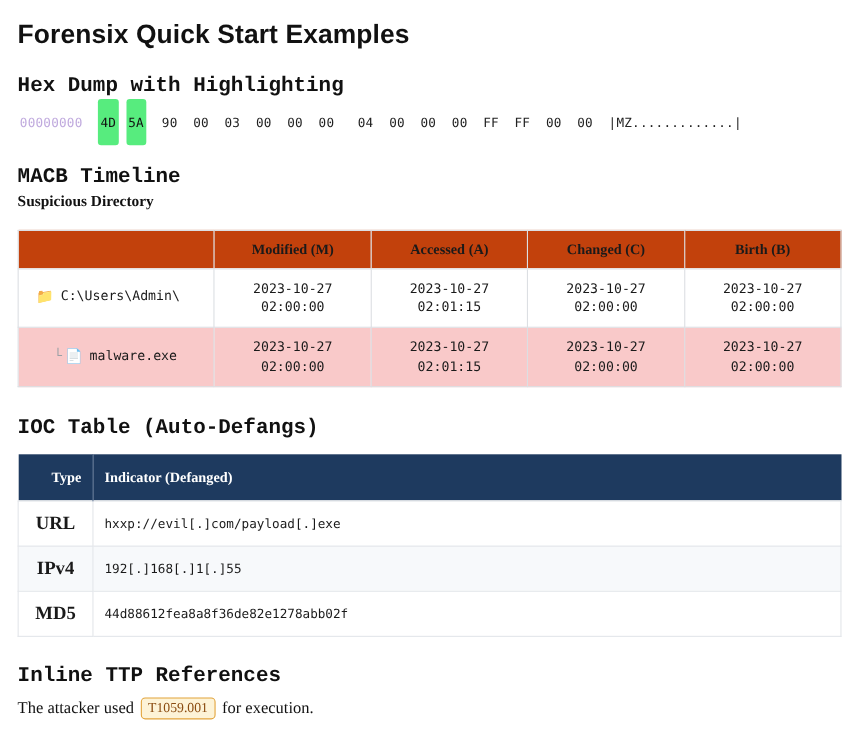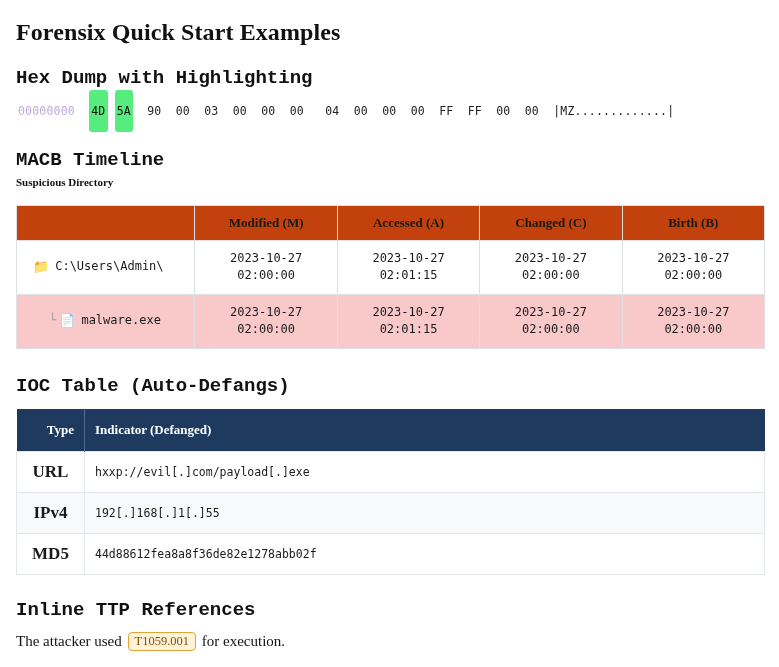--- a/index.html
+++ b/index.html
@@ -15,39 +15,39 @@
     font-family: "Liberation Serif", "DejaVu Serif", serif;
     color: #111111;
     overflow: hidden;
   }
   .page {
     padding: 10px 16px 0 16px;
   }
 
   
   h1.doc-title {
-    font-family: Liberation Serif, serif;
+    font-family: Liberation Sans, sans-serif;
     font-size: 24px;
     font-weight: bold;
     line-height: 1.2;
     margin: 8px 0 20px 0;
     letter-spacing: 0.1px;
     color: #111111;
   }
   h2.section-title {
     font-family: Liberation Mono, monospace;
     font-size: 19px;
     font-weight: bold;
     line-height: 1.2;
     margin: 0 0 14px 0;
     color: #111111;
   }
   h3.sub-title {
     font-family: "Liberation Serif", "DejaVu Serif", serif;
-    font-size: 11px;
+    font-size: 14px;
     font-weight: bold;
     line-height: 1.2;
     margin: 2px 0 0 0;
     color: #111111;
   }
 
   .block { margin-bottom: 0; }
 
   
   .hexdump {

